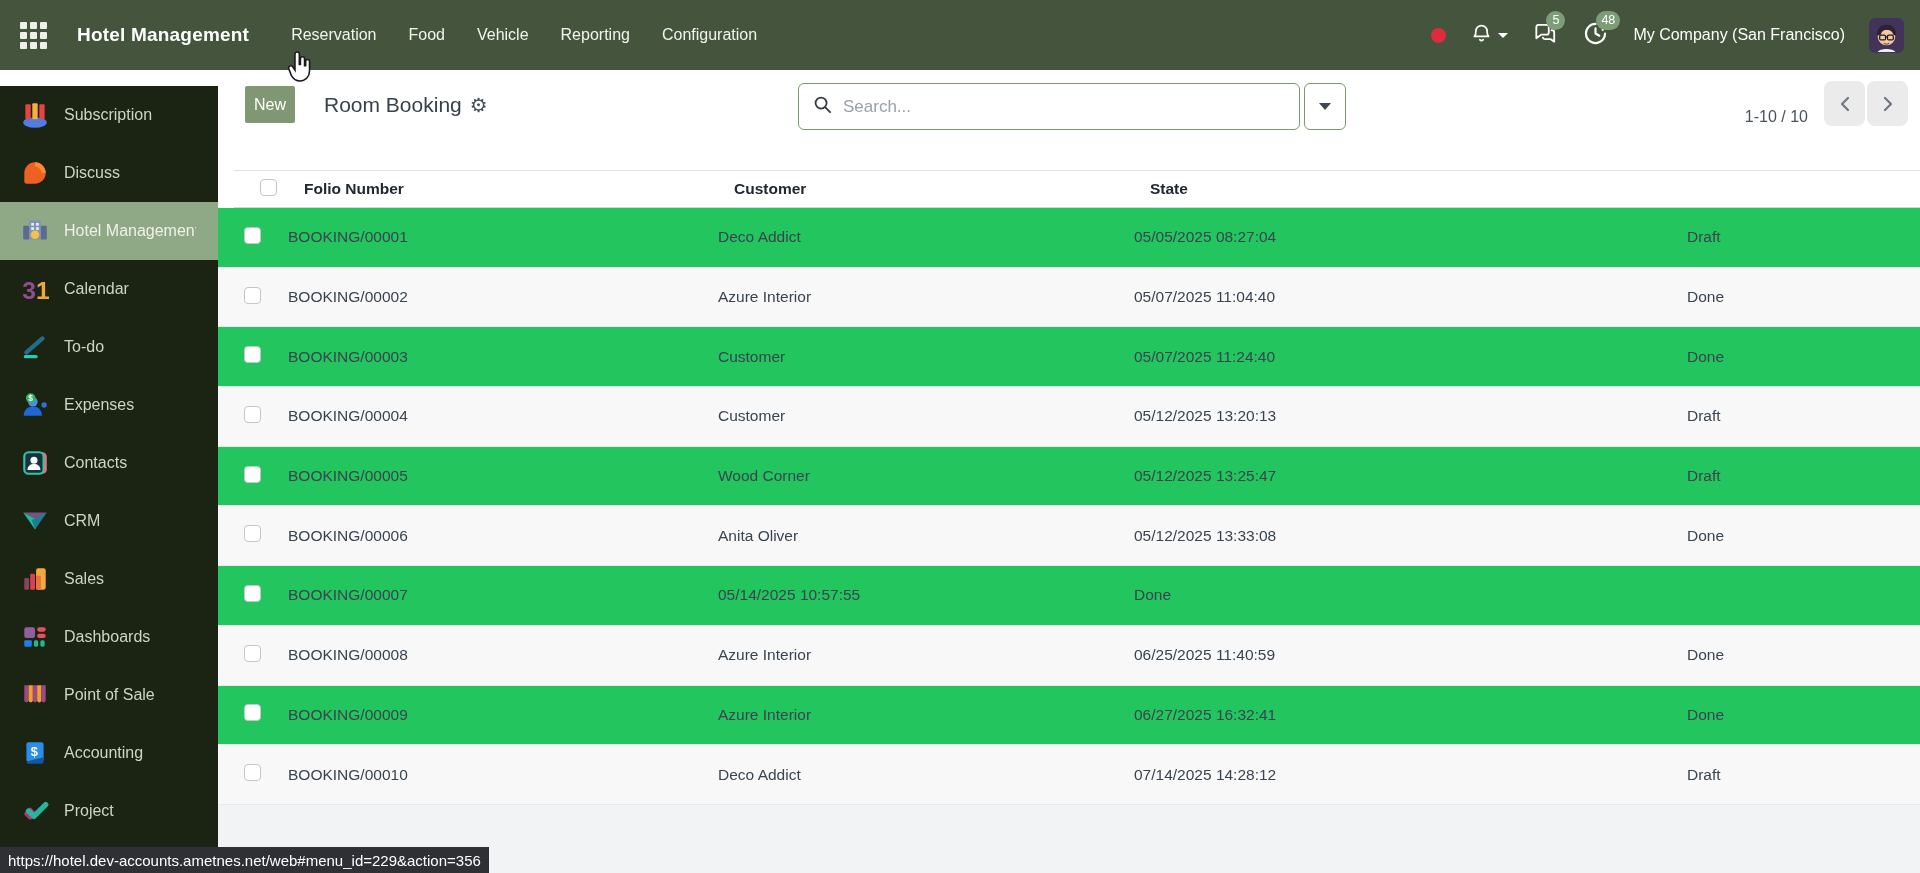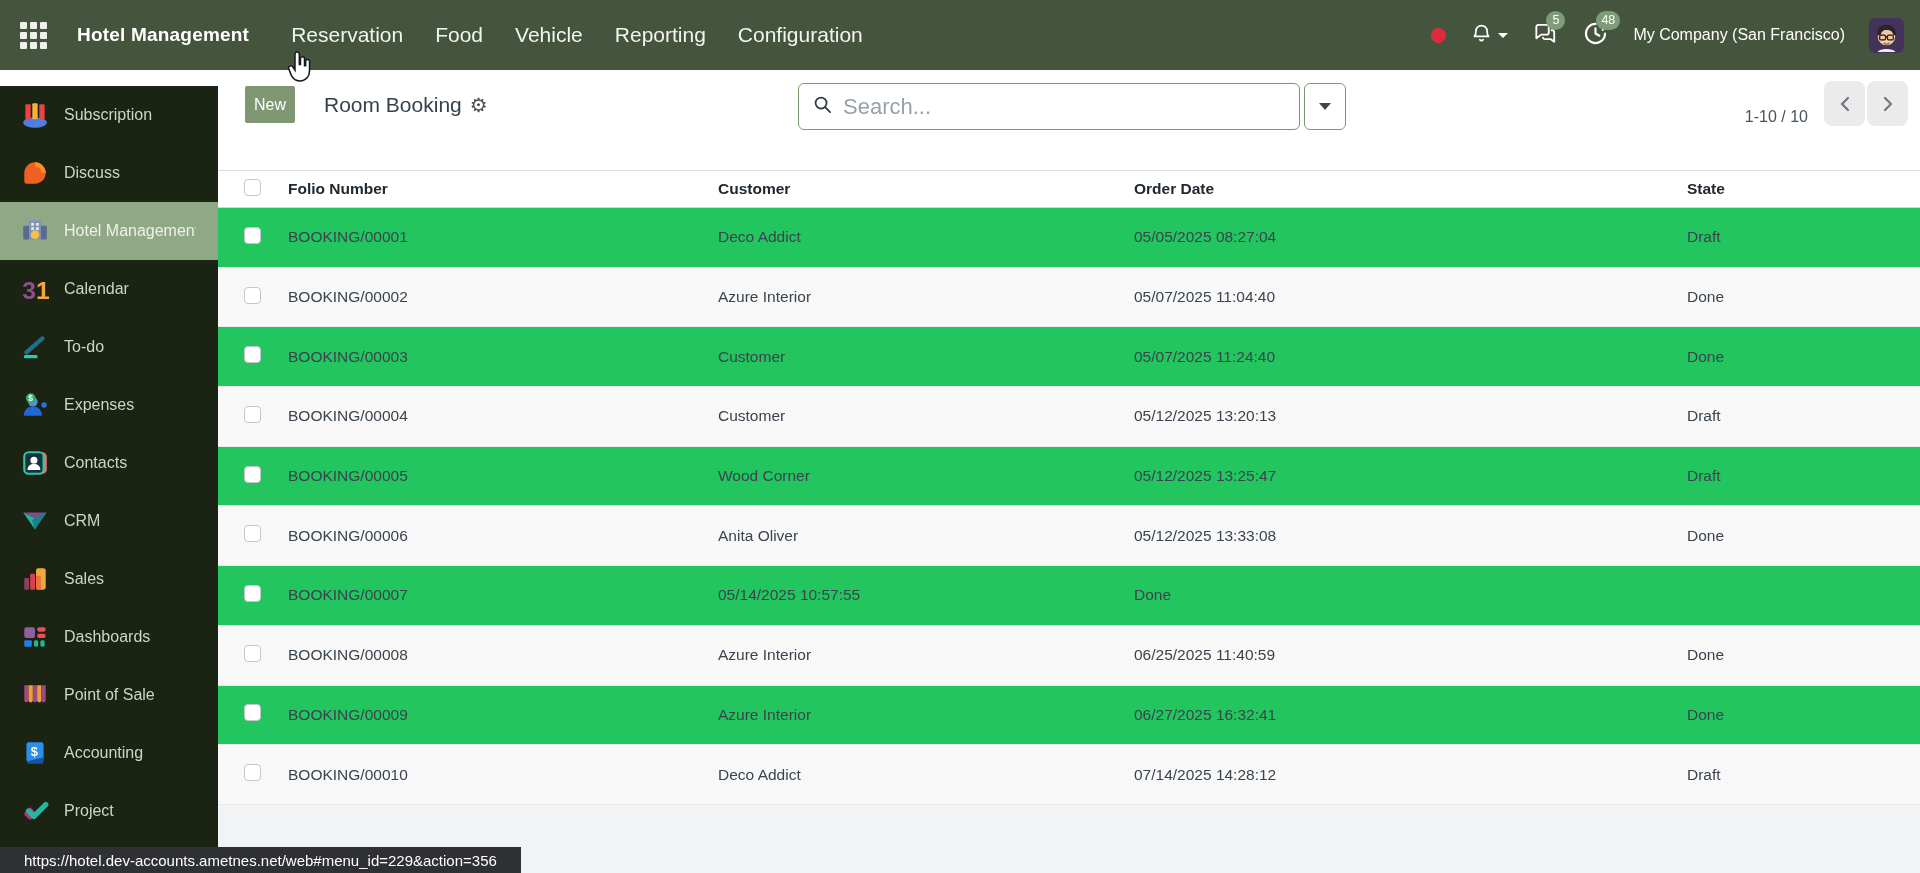--- a/index.html
+++ b/index.html
@@ -11,21 +11,21 @@
   }
   .page { position:relative; width:1920px; height:873px; }
 
   
   .navbar { position:absolute; top:0; left:0; width:1920px; height:70px;
             background:var(--navbar-bg); display:flex; align-items:center; color:#fff; z-index:5;}
   .apps-grid { margin-left:20px; display:inline-grid; grid-template-columns:repeat(3,7px);
                grid-template-rows:repeat(3,7px); gap:3px; cursor:pointer; }
   .apps-grid span { background:#eef1ea; border-radius:1px; }
   .app-title { margin-left:30px; font-size:19px; font-weight:700; letter-spacing:.2px; cursor:pointer; }
-  .nav-menus { display:flex; align-items:center; gap:32px; margin-left:42px; font-size:21px; }
+  .nav-menus { display:flex; align-items:center; gap:32px; margin-left:42px; font-size:16px; }
   .nav-menu-item { cursor:pointer; color:#f2f4ef; }
   .nav-right { margin-left:auto; display:flex; align-items:center; gap:24px; margin-right:16px; }
   .record-dot { width:15px; height:15px; border-radius:50%; background:var(--record); }
   .icon-btn { position:relative; display:flex; align-items:center; cursor:pointer; }
   .caret-down { width:0; height:0; border-left:5px solid transparent; border-right:5px solid transparent;
                 border-top:5px solid #fff; margin-left:5px; }
   .nav-badge { position:absolute; top:-9px; left:14px; background:var(--badge); color:#fff;
                font-size:12.5px; line-height:19px; min-width:19px; text-align:center;
                border-radius:10px; padding:0 5px; }
   .company-name { font-size:16px; color:#fdfdfc; cursor:pointer; }
@@ -48,51 +48,51 @@
   .new-btn { position:absolute; left:27px; top:16px; width:50px; height:37px; background:var(--accent);
              color:#fff; font-size:16px; border:none; border-radius:2px; cursor:pointer;
              font-family:inherit; }
   .title-row { position:absolute; left:106px; top:0; height:70px; display:flex; align-items:center; gap:8px; }
   .view-title { font-size:21px; color:#37414d; }
   .gear { font-family:"DejaVu Sans", sans-serif; font-size:20px; color:#495057; cursor:pointer; line-height:1; }
 
   .search-wrap { position:absolute; left:580px; top:13px; display:flex; }
   .search-box { width:502px; height:47px; border:1px solid #7a9a6e; border-radius:6px;
                 display:flex; align-items:center; padding-left:14px; gap:11px; background:#fff; }
-  .search-box input { border:none; outline:none; font-size:22px; color:#374151; width:430px;
+  .search-box input { border:none; outline:none; font-size:17px; color:#374151; width:430px;
                       font-family:inherit; background:transparent; }
   .search-box input::placeholder { color:#98a1a8; }
   .search-toggle { width:42px; height:47px; border:1px solid #7a9a6e; border-radius:6px; margin-left:4px;
                    display:flex; align-items:center; justify-content:center; cursor:pointer; background:#fff; }
   .search-toggle .tri { width:0; height:0; border-left:6px solid transparent; border-right:6px solid transparent;
                         border-top:7px solid #3f4750; }
 
   .pager { position:absolute; left:1400px; top:11px; width:290px; display:flex; align-items:flex-end;
            justify-content:flex-end; gap:16px; }
   .pager-text { font-size:16px; color:#4a525c; }
   .pager-btns { display:flex; gap:2px; }
   .pager-btn { width:41px; height:45px; background:#ebebec; border:none; border-radius:8px;
                display:flex; align-items:center; justify-content:center; cursor:pointer; }
 
   
   .list { position:absolute; top:100px; left:0; width:1702px; }
   .thead, .trow { display:grid; grid-template-columns:70px 430px 416px 553px 1fr; align-items:center; }
   .thead { height:38px; border-top:1px solid #dde0e3; border-bottom:1px solid #d3d6da;
-           font-weight:700; font-size:15.5px; color:#202830; background:#fff; }
+           font-weight:700; font-size:15.5px; color:#202830; background:#fff;margin-left:16px; }
   .trow { height:59.7px; border-bottom:1px solid #e9eaec; font-size:15.5px; color:#3a444e;
           background:#22c55e; cursor:pointer; }
   .trow:nth-child(even) { background:#f8f8f9; }
   .cb { display:inline-block; width:17px; height:17px; border:1px solid #c2c7cc; border-radius:4px;
         background:#fff; margin-left:26px; cursor:pointer; }
   .below-table { position:absolute; top:735px; left:0; width:1702px; height:68px; background:#f2f3f5; }
 
   
   .status-bar { position:absolute; left:0; bottom:0; height:26px; background:#2e3033;
                 color:#fff; font-size:15px; display:inline-flex; align-items:center;
-                padding:0 24px; z-index:40; white-space:nowrap; }
+                padding:0 8px; z-index:40; white-space:nowrap; }
 
   
   .cursor { position:absolute; left:283px; top:50px; z-index:60; pointer-events:none; }
 </style>
 </head>
 <body>
 
 <div class="page">
 
   <div class="navbar">
@@ -359,21 +359,20 @@
           </button>
         </div>
       </div>
     </div>
 
     <div class="list">
       <div class="thead">
         <div><span class="cb"></span></div>
       <div>Folio Number</div>
           <div>Customer</div>
-          <div>Order Date</div>
           <div>State</div>
         </div>
       <div id="tbody">
           <div class="trow">
             <div><span class="cb"></span></div>
             <div>BOOKING/00001</div>
             <div>Deco Addict</div>
             <div>05/05/2025 08:27:04</div>
             <div>Draft</div>
           </div>

